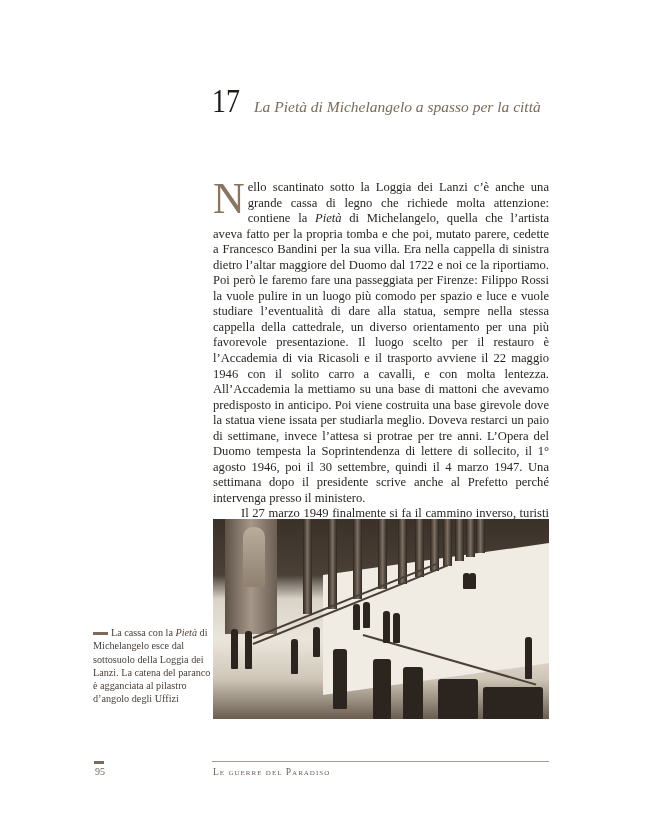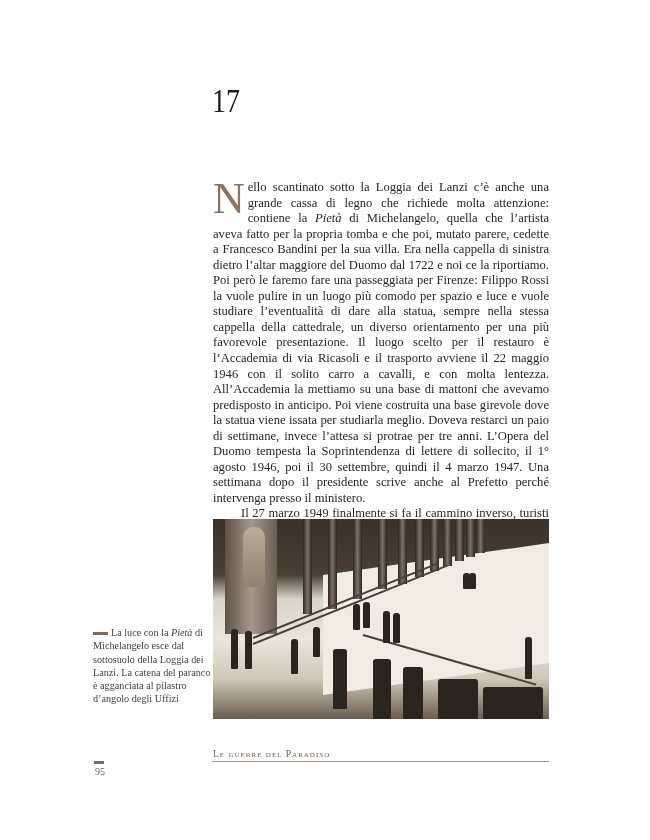--- a/index.html
+++ b/index.html
@@ -21,28 +21,29 @@
   .photo .stair { position: absolute; height: 2px; background: #4b4037; transform-origin: left; }
   .photo .person { position: absolute; width: 7px; background: #2b241f; border-radius: 3px 3px 1px 1px; }
   .photo .statue { position: absolute; left: 30px; top: 8px; width: 22px; height: 60px; background: linear-gradient(180deg,#b9ad9c,#8f806f); border-radius: 10px 10px 2px 2px; }
   .photo .pillar { position: absolute; left: 12px; top: 0; width: 52px; height: 115px; background: linear-gradient(90deg,#5e5246,#a5978a,#6b5e52); }
   .caption { position: absolute; left: 93px; top: 626px; width: 118px; font-family: "Liberation Serif", serif;
              font-size: 10.2px; line-height: 13.3px; color: #4a4039; }
   .caption .marker { display: inline-block; width: 15px; height: 3px; background: #7d6a58; vertical-align: middle; margin-right: 3px; }
   .footer-rule { position: absolute; left: 212px; top: 761px; width: 337px; height: 1px; background: #a89a8c; }
   .page-marker { position: absolute; left: 94px; top: 761px; width: 10px; height: 3px; background: #7d6a58; }
   .page-num { position: absolute; left: 95px; top: 766px; font-family: "Liberation Serif", serif; font-size: 10px; color: #6f6155; }
-  .running-head { position: absolute; left: 213px; top: 749px; font-family: "Liberation Serif", serif; font-size: 9.5px;
+  .running-head { position: absolute; left: 213px; top: 767px; font-family: "Liberation Serif", serif; font-size: 9.5px;
                   font-variant: small-caps; letter-spacing: 1px; color: #6f6155; }
 </style>
 </head>
 <body>
 
 <div class="chapter">
   <span class="chapter-num">17</span>
+  <span class="chapter-title">La Pietà di Michelangelo a spasso per la città</span>
 </div>
 
 <div class="body-text">
   <p><span class="dropcap">N</span><span>ello scantinato sotto la Loggia dei Lanzi c’è anche una grande cassa di legno che richiede molta attenzione: contiene la </span><i>Pietà</i><span> di Michelangelo, quella che l’artista aveva fatto per la propria tomba e che poi, mutato parere, cedette a Francesco Bandini per la sua villa. Era nella cappella di sinistra dietro l’altar maggiore del Duomo dal 1722 e noi ce la riportiamo. Poi però le faremo fare una passeggiata per Firenze: Filippo Rossi la vuole pulire in un luogo più comodo per spazio e luce e vuole studiare l’eventualità di dare alla statua, sempre nella stessa cappella della cattedrale, un diverso orientamento per una più favorevole presentazione. Il luogo scelto per il restauro è l’Accademia di via Ricasoli e il trasporto avviene il 22 maggio 1946 con il solito carro a cavalli, e con molta lentezza. All’Accademia la mettiamo su una base di mattoni che avevamo predisposto in anticipo. Poi viene costruita una base girevole dove la statua viene issata per studiarla meglio. Doveva restarci un paio di settimane, invece l’attesa si protrae per tre anni. L’Opera del Duomo tempesta la Soprintendenza di lettere di sollecito, il 1° agosto 1946, poi il 30 settembre, quindi il 4 marzo 1947. Una settimana dopo il presidente scrive anche al Prefetto perché intervenga presso il ministero.</span></p>
   <p class="indent">Il 27 marzo 1949 finalmente si fa il cammino inverso, turisti e fiorentini stupiscono a vedere l’opera di Michelangelo a spasso per il centro. Per farle salire i gradini del Duomo, proprio davanti al Battistero, ci vogliono diverse ore. E alla fine il pesante gruppo di marmo torna nella cappella ma in una diversa posizione, perché il pubblico possa godere meglio del capolavoro.</p>
 </div>
 
 <div class="photo">
   <div class="plaza"></div>
   <div class="pillar"></div>
@@ -73,19 +74,19 @@
   <div class="person" style="left:256px;top:54px;height:16px"></div>
   <div class="person" style="left:312px;top:118px;height:42px"></div>
   <div class="person" style="left:120px;top:130px;height:60px;width:14px"></div>
   <div class="person" style="left:160px;top:140px;height:60px;width:18px"></div>
   <div class="person" style="left:190px;top:148px;height:52px;width:20px"></div>
   <div class="person" style="left:225px;top:160px;height:40px;width:40px"></div>
   <div class="person" style="left:270px;top:168px;height:32px;width:60px"></div>
 </div>
 
 <div class="caption">
-  <span class="marker"></span><span>La luce con la </span><i>Pietà</i><span> di Michelangelo esce dal sottosuolo della Loggia dei Lanzi. La catena del paranco è agganciata al pilastro d’angolo degli Uffizi</span>
+  <span class="marker"></span><span>La cassa con la </span><i>Pietà</i><span> di Michelangelo esce dal sottosuolo della Loggia dei Lanzi. La catena del paranco è agganciata al pilastro d’angolo degli Uffizi</span>
 </div>
 
 <div class="page-marker"></div>
 <div class="page-num">95</div>
 <div class="footer-rule"></div>
 <div class="running-head">Le guerre del Paradiso</div>
 
 </body></html>

